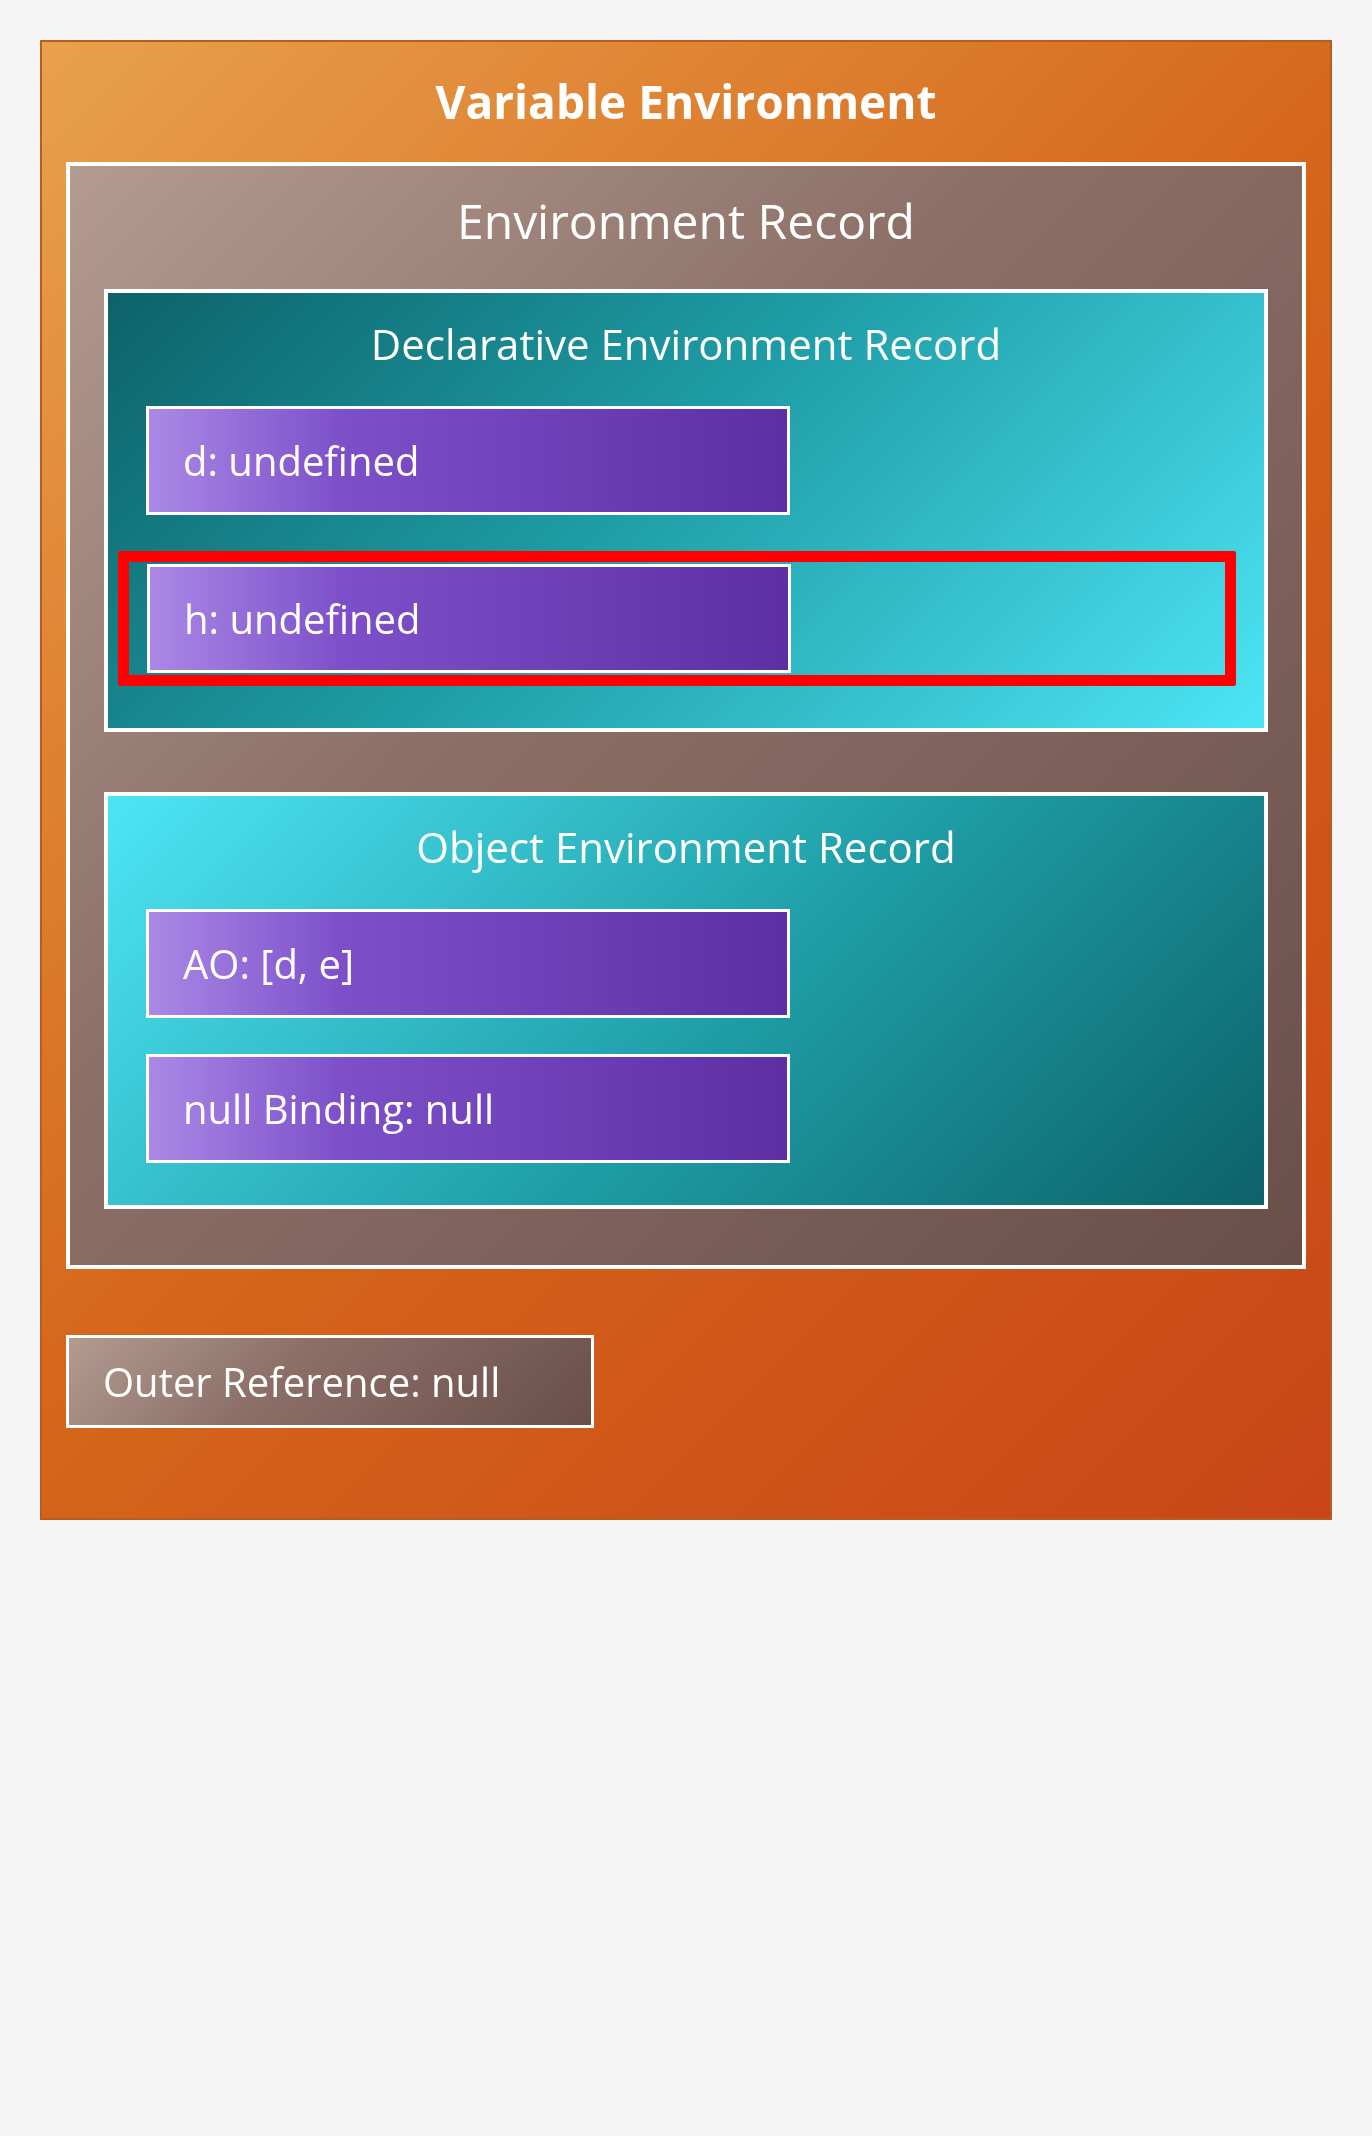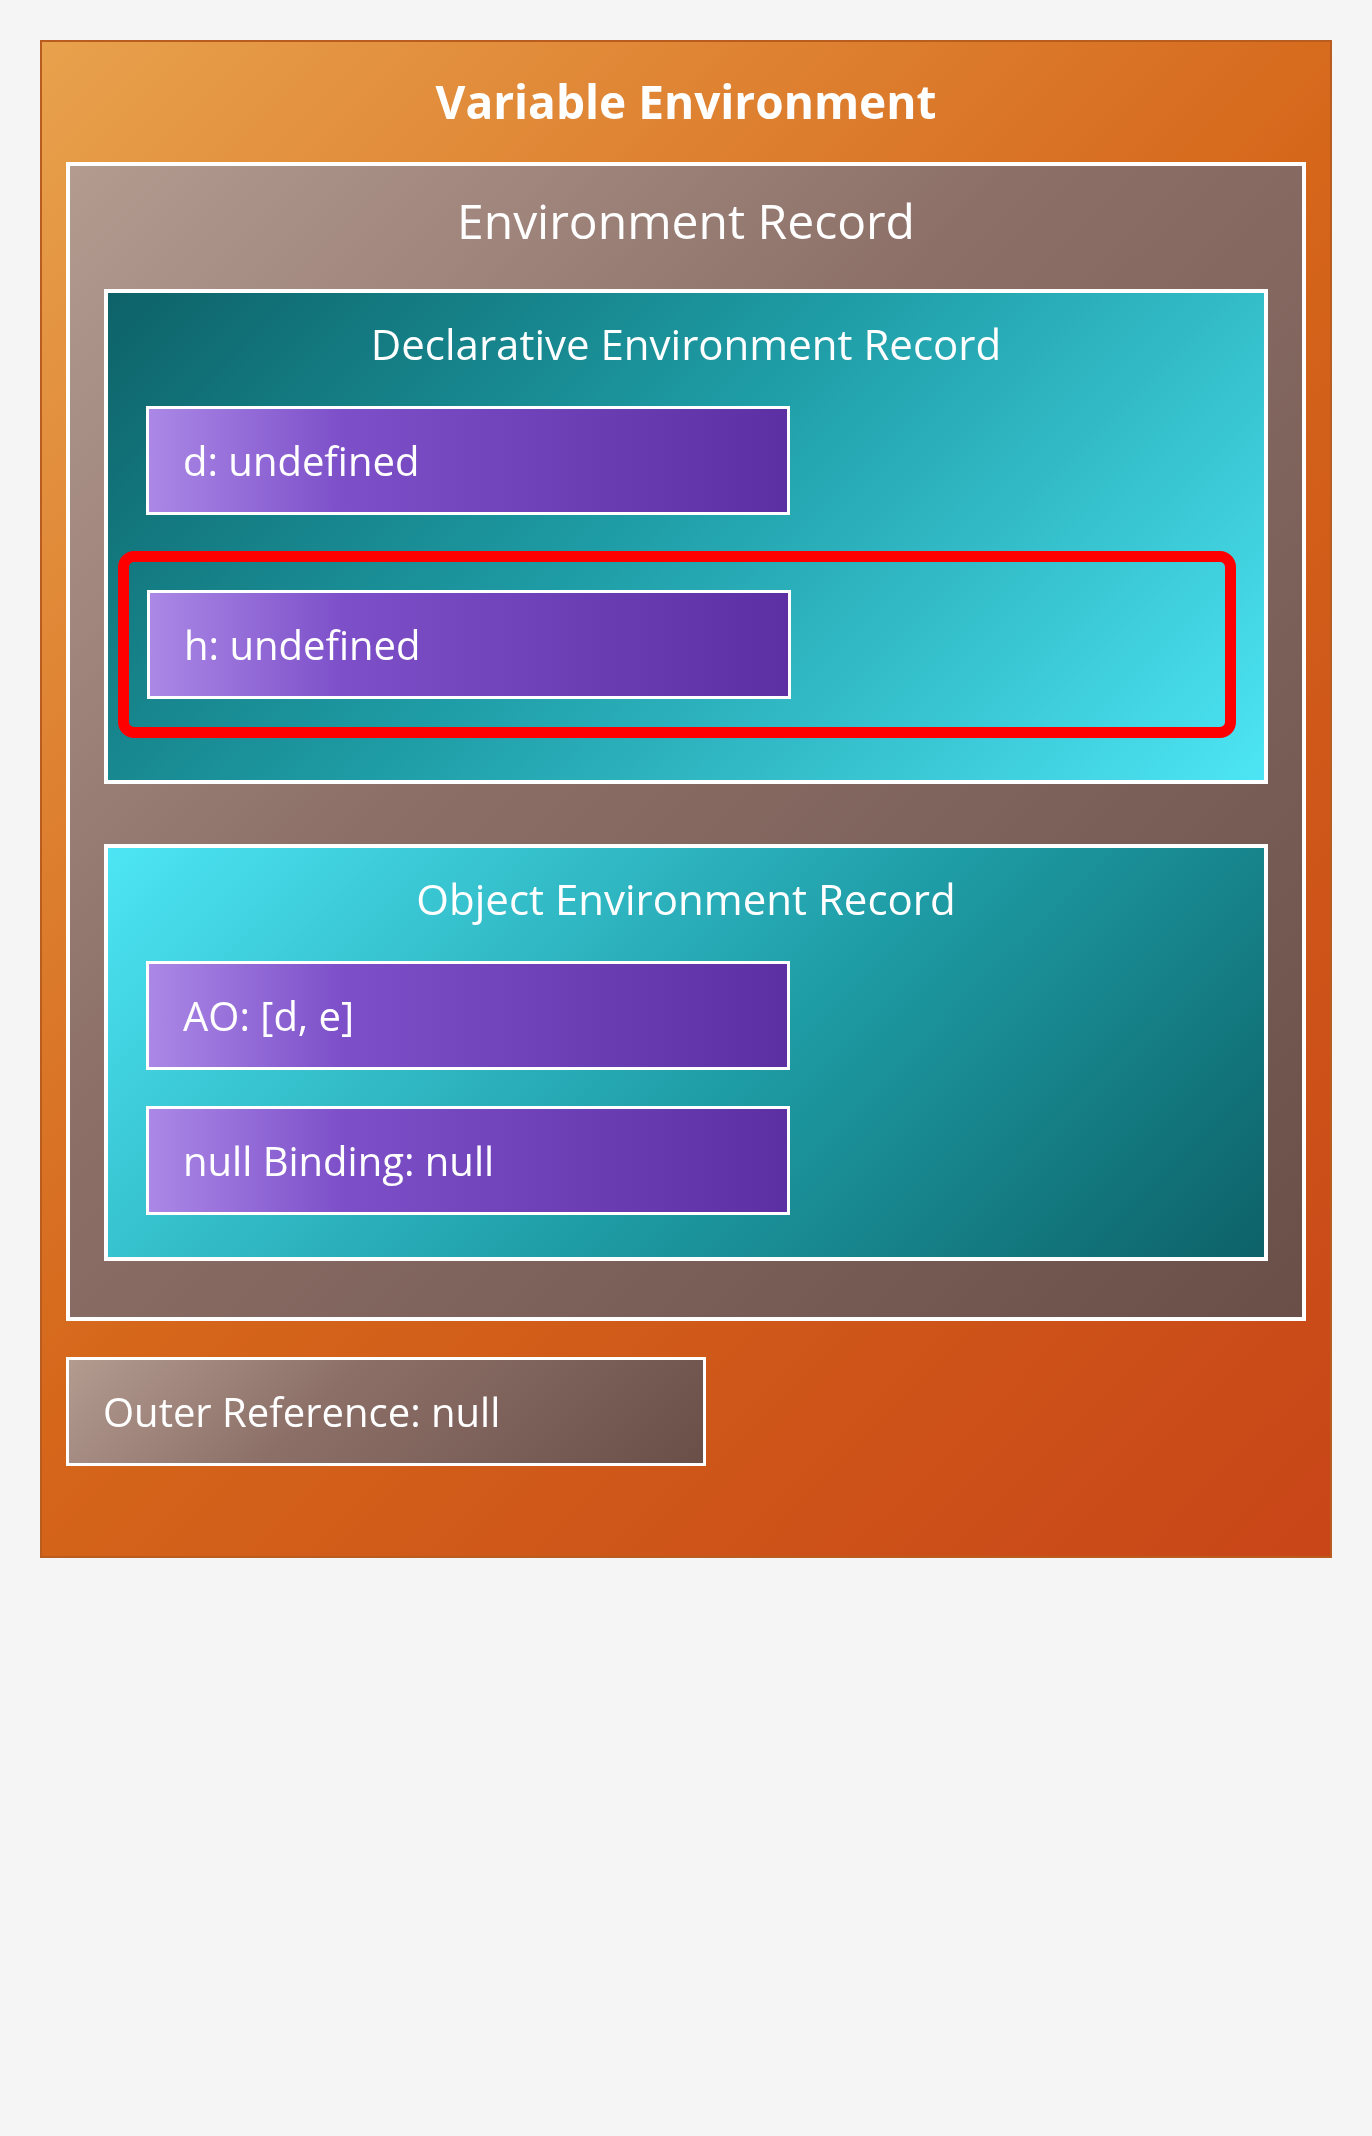--- a/index.html
+++ b/index.html
@@ -67,39 +67,39 @@
       font-weight: 400;
       padding: 24px 34px;
       margin-bottom: 36px;
       width: 644px;
     }
     .item:last-child {
       margin-bottom: 0;
     }
     .highlight-wrap {
       border: 11px solid #ff0000;
-      border-radius: 16px;
-      padding: 28px 0;
+      border-radius: 2px;
+      padding: 2px 0;
       margin-left: -28px;
       margin-right: -10px;
       margin-bottom: 0;
     }
     .highlight-wrap .item {
       margin-left: 18px;
       margin-bottom: 0;
     }
     .outer-reference {
       background: linear-gradient(135deg, #b39b90 0%, #8c7068 40%, #6a4f49 100%);
       border: 3px solid #fff;
       color: #fff;
       font-size: 40px;
       font-weight: 400;
-      padding: 24px 34px;
-      margin-top: 36px;
-      width: 640px;
+      padding: 16px 34px;
+      margin-top: 66px;
+      width: 528px;
     }
   </style>
 </head>
 <body>
 
 <div class="variable-environment">
   <div class="variable-environment-title">Variable Environment</div>
 
   <div class="environment-record">
     <div class="environment-record-title">Environment Record</div>

